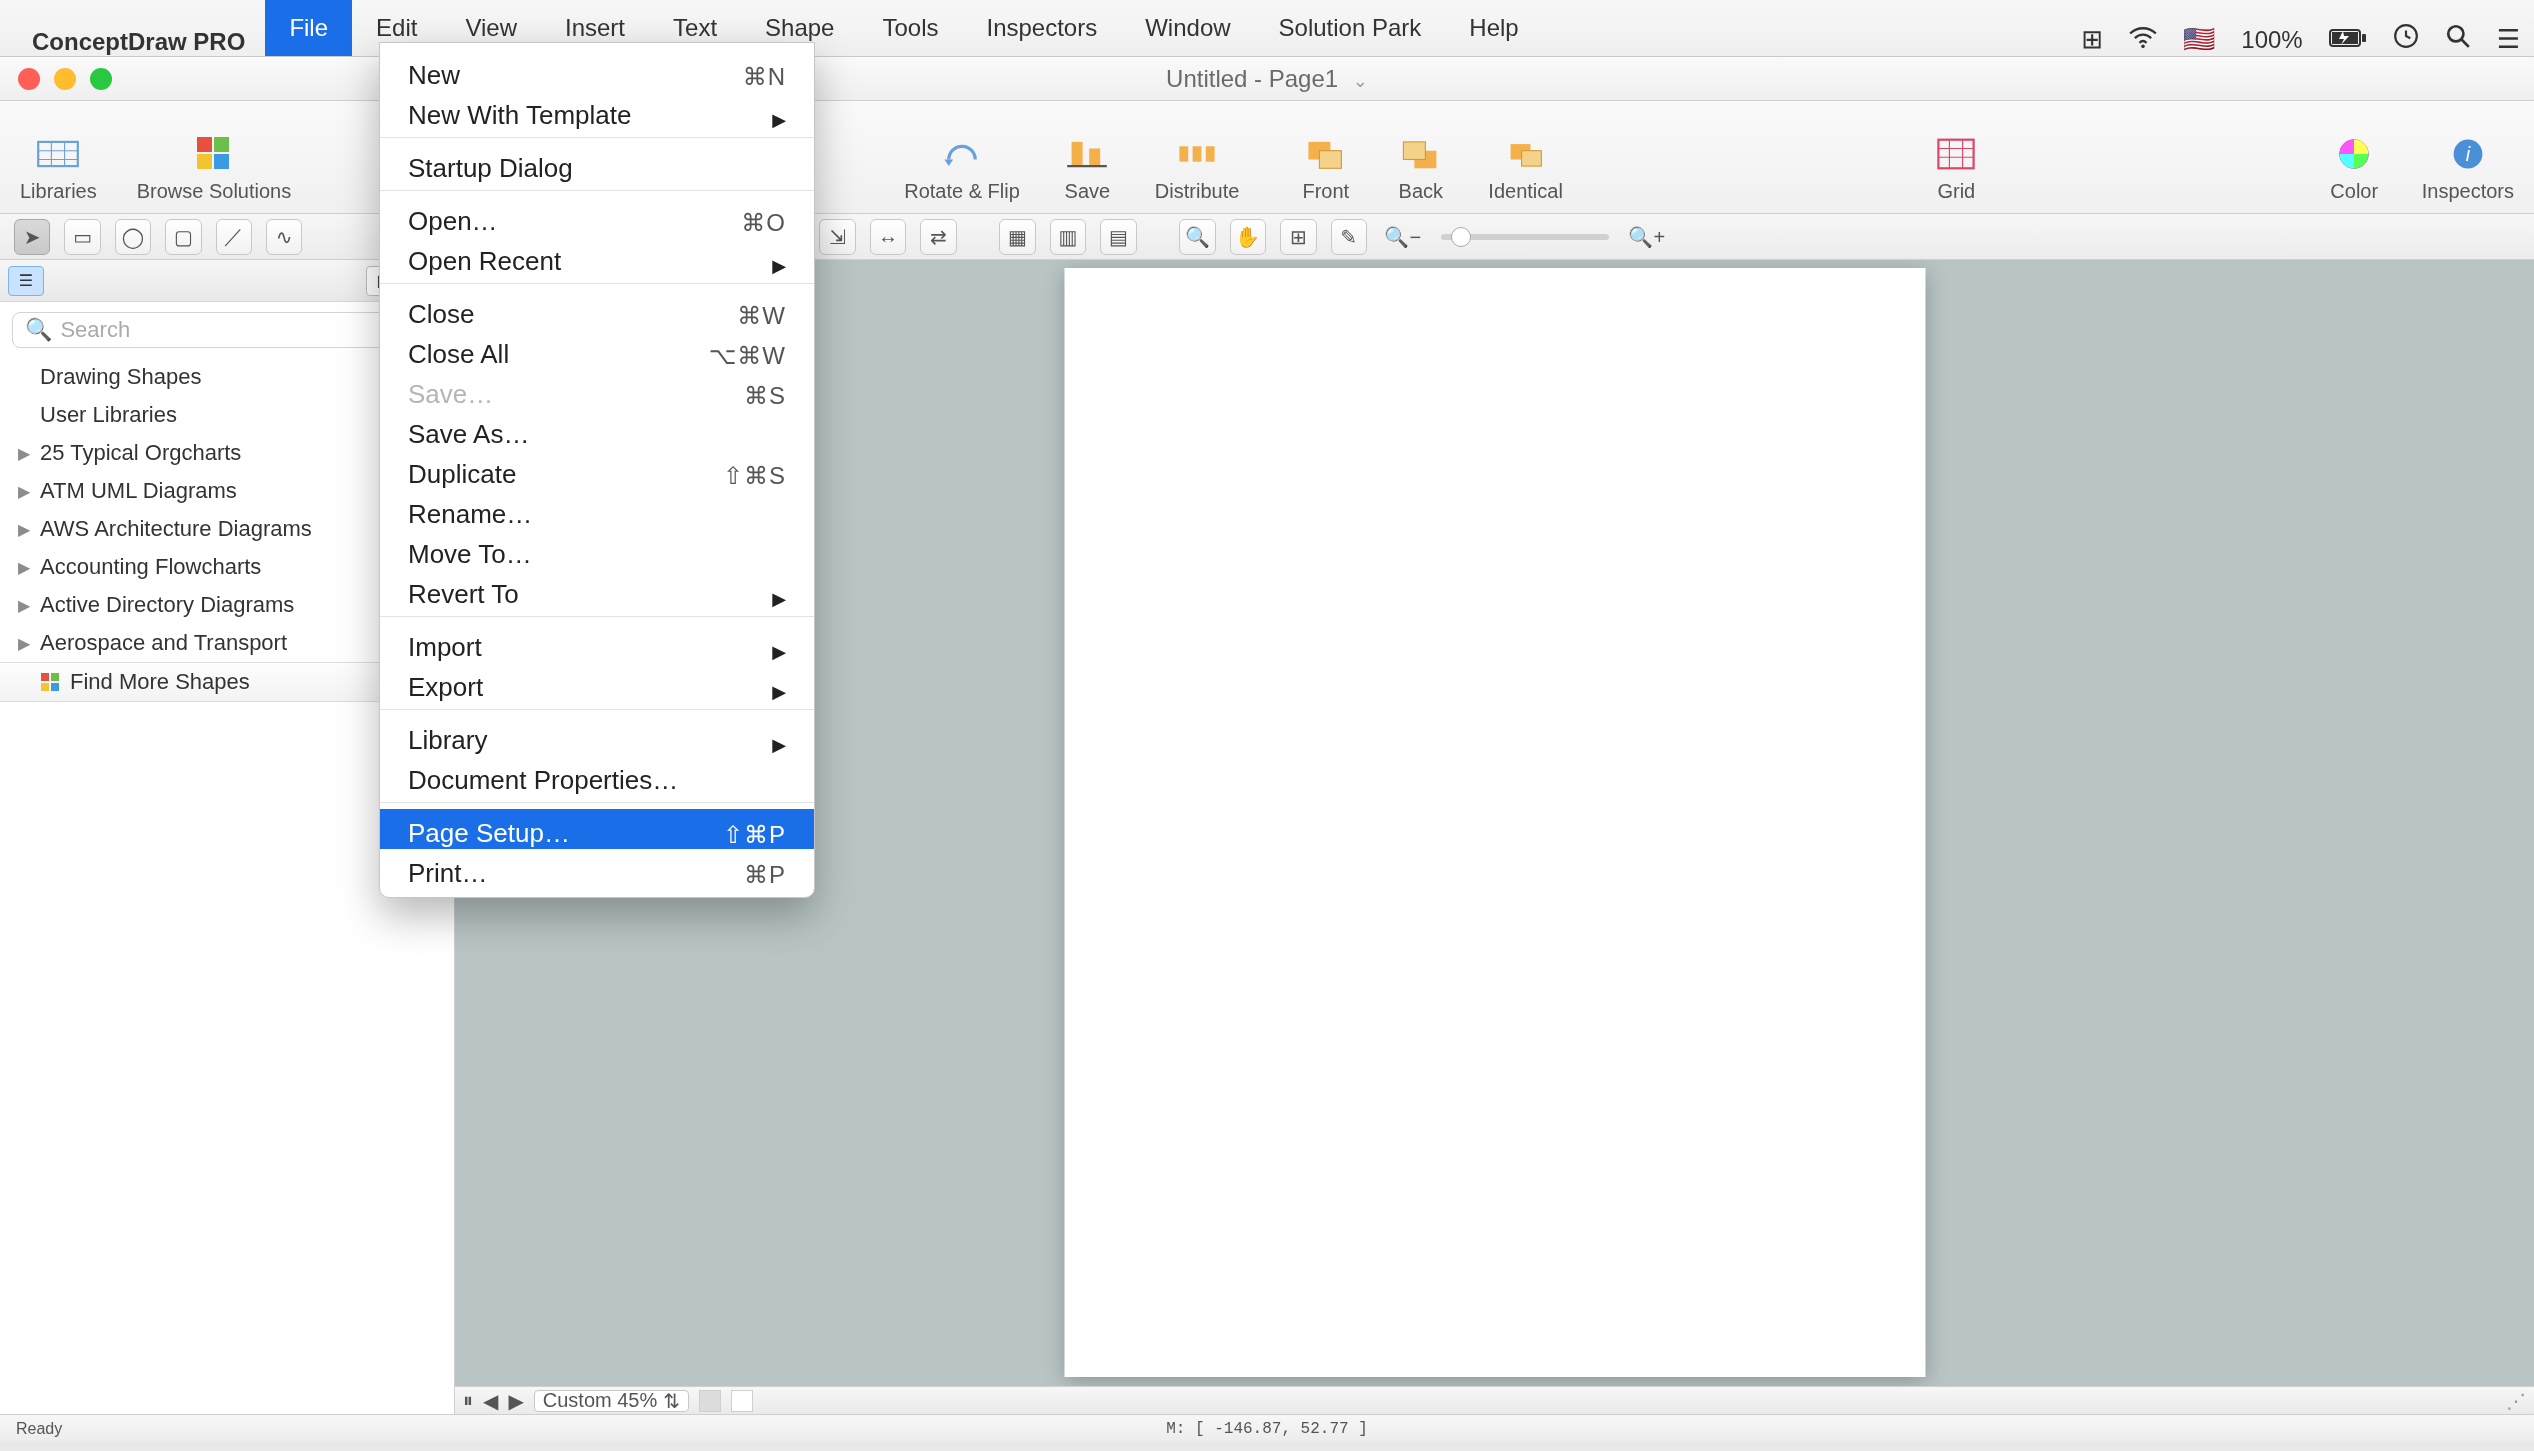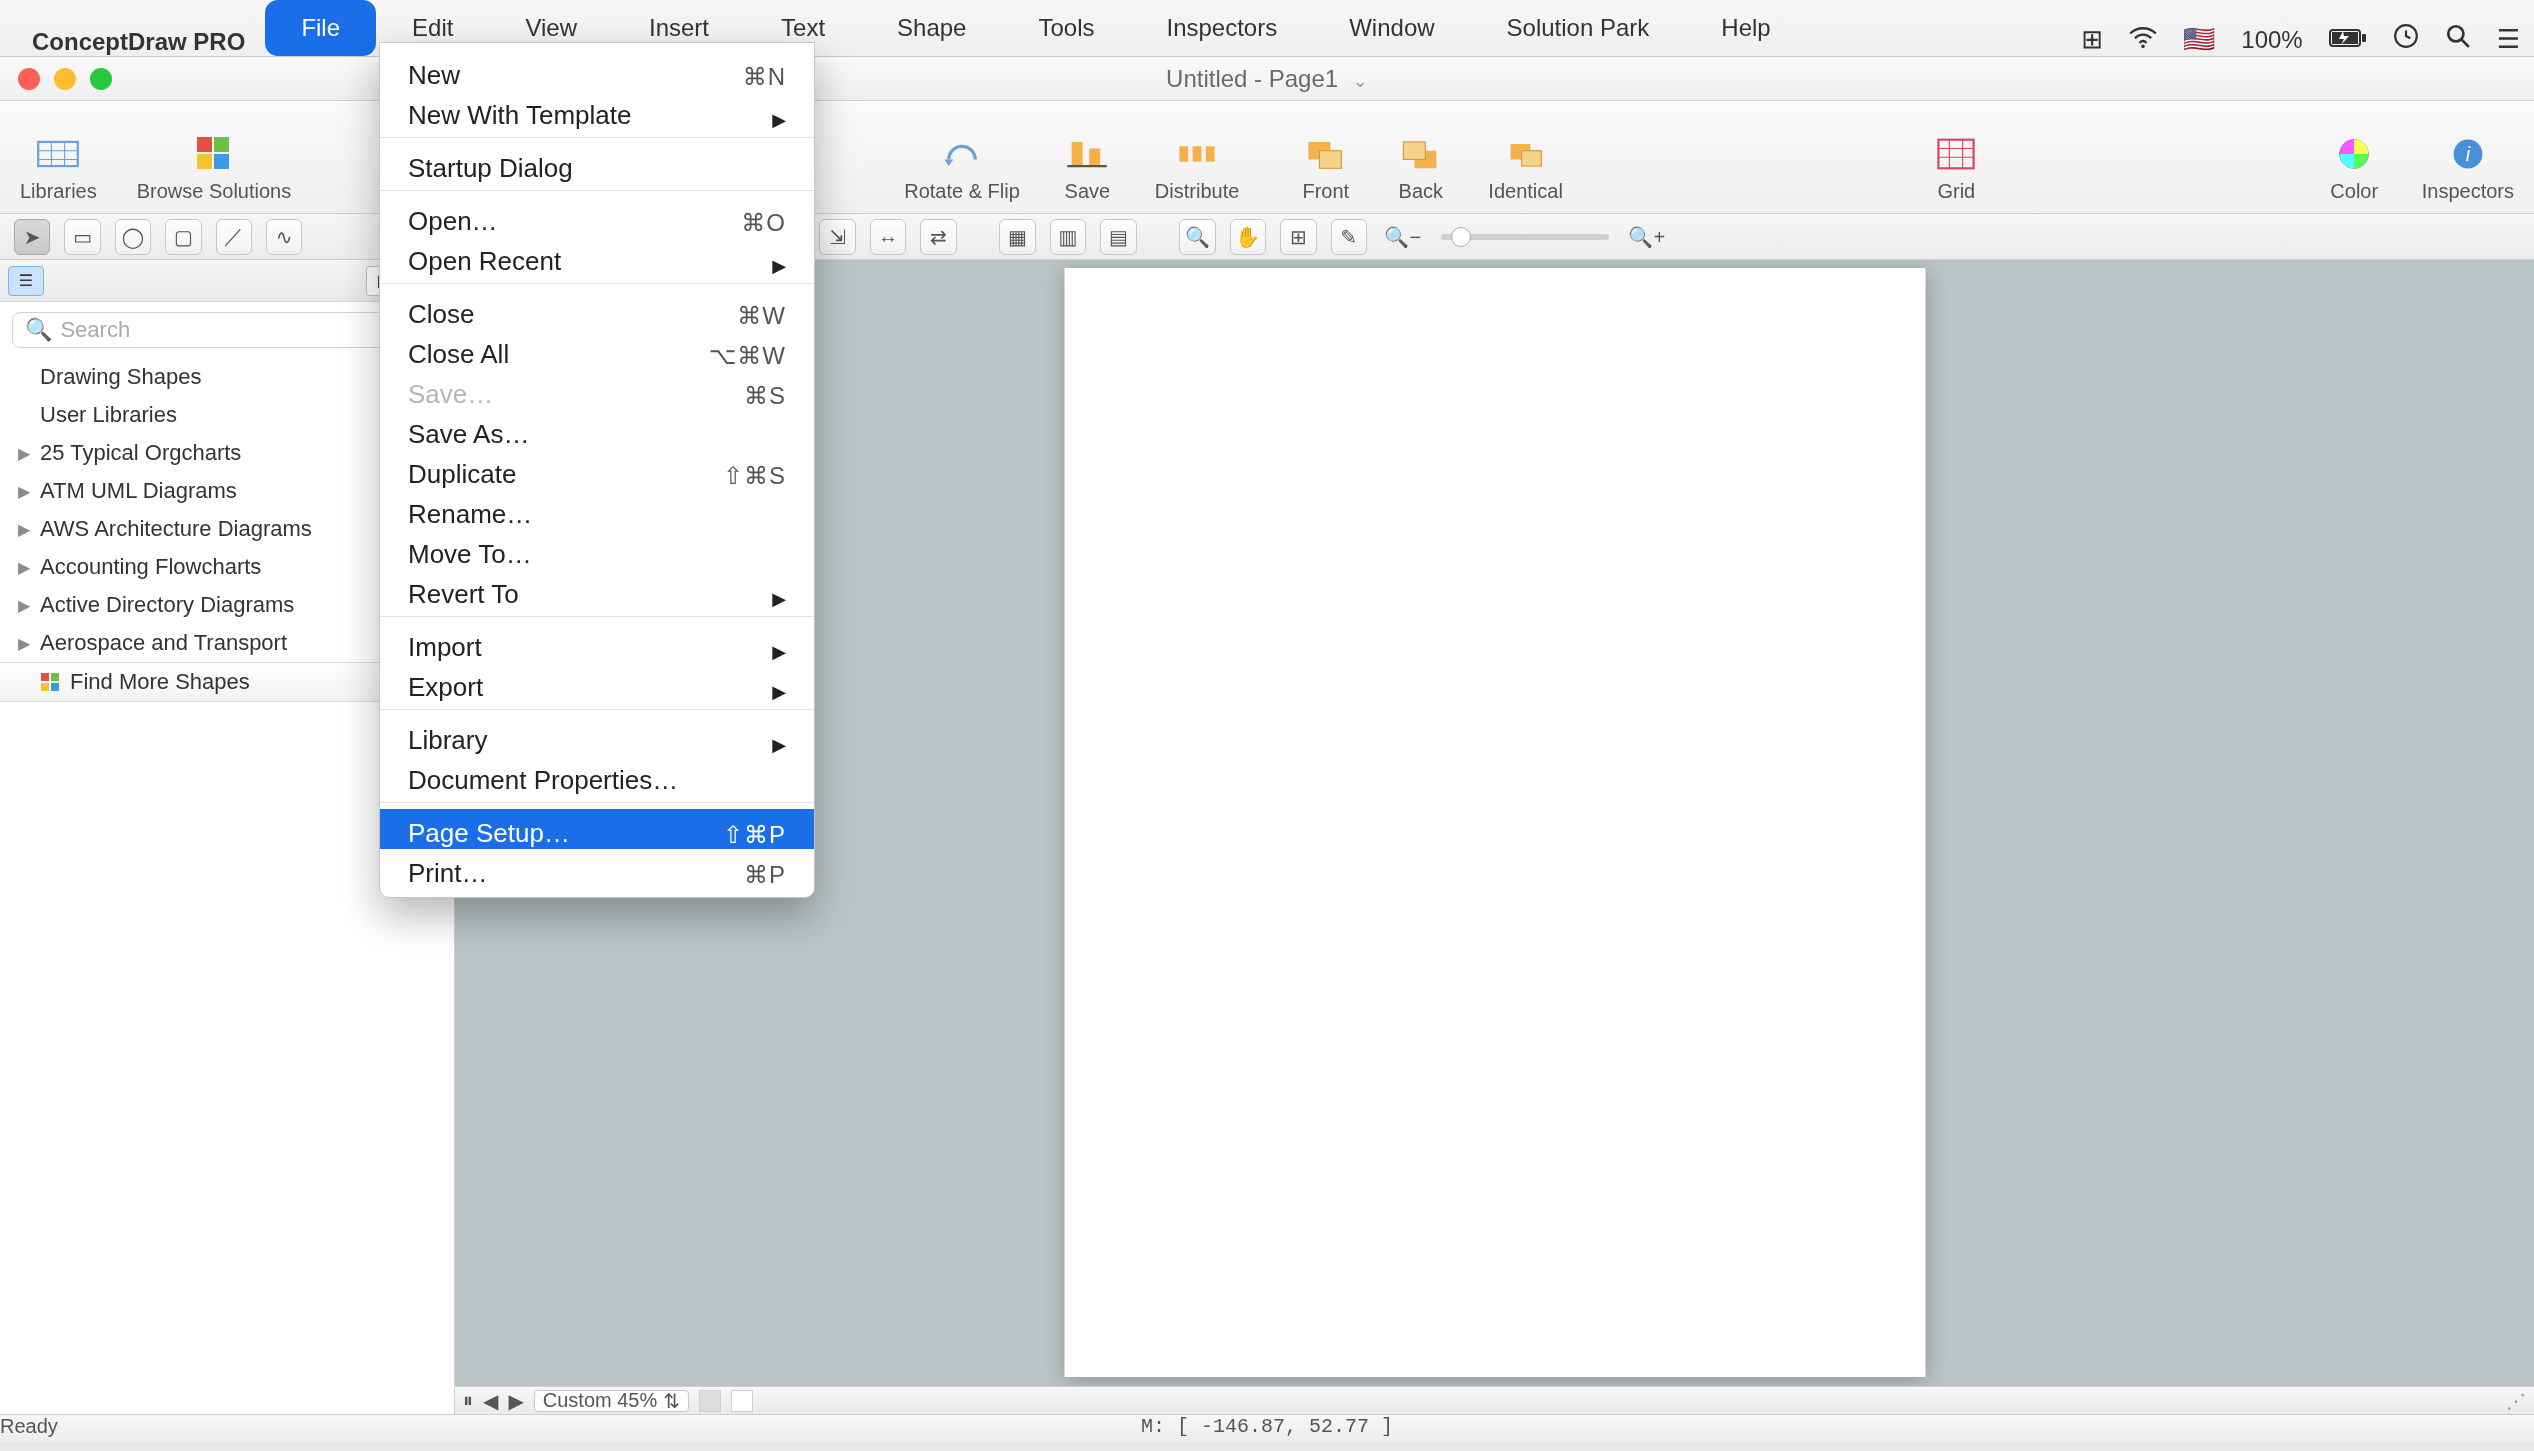--- a/index.html
+++ b/index.html
@@ -2,21 +2,21 @@
 <html><head>
 <meta charset="utf-8">
 <style>
 * { margin: 0; padding: 0; box-sizing: border-box; font-family: -apple-system, "Helvetica Neue", Arial, sans-serif; }
 body { width: 2534px; height: 1451px; background: #e8e8e8; overflow: hidden; font-size: 22px; color: #333; user-select: none; }
 
 
 .mac-menubar { height: 57px; background: linear-gradient(#f7f7f7,#efefef); display:flex; align-items:flex-end; padding:0 14px; font-size:24px; border-bottom:1px solid #c8c8c8;}
 .mac-menubar .apple { font-size:28px; margin-right:18px;}
 .mac-menubar .appname { font-weight:700; margin-right:20px;}
-.mac-menubar .menuitem { padding:0 36px; height:100%; display:flex; align-items:center;border-radius:13px; }
+.mac-menubar .menuitem { padding:0 24px; height:100%; display:flex; align-items:center; }
 .mac-menubar .menuitem.active { background:#1a6fe8; color:#fff; }
 .mac-menubar .right { margin-left:auto; display:flex; align-items:center; gap:26px; font-size:24px;}
 .mac-menubar .right .glyph{ font-size:26px;}
 
 
 .window-titlebar { height:44px; background:linear-gradient(#fafafa,#efefef); display:flex; align-items:center; border-bottom:1px solid #cfcfcf; position:relative;}
 .traffic { display:flex; gap:14px; padding-left:18px;}
 .traffic span{ width:22px; height:22px; border-radius:50%; display:block;}
 .tr-red{background:#ff5f57;} .tr-yel{background:#febc2e;} .tr-grn{background:#28c840;}
 .window-title { position:absolute; left:50%; transform:translateX(-50%); color:#6a6a6a; font-size:24px;}
@@ -56,21 +56,21 @@
 
 
 .canvas-wrap{ flex:1; background:#b9c5c5; position:relative; overflow:hidden;}
 .page{ position:absolute; left:50%; top:8px; transform:translateX(-50%); width:861px; height:1109px; background:#fff; box-shadow:0 4px 20px rgba(0,0,0,.25);}
 .hscroll{ position:absolute; bottom:0; left:0; right:0; height:28px; background:linear-gradient(#f7f7f7,#eaeaea); border-top:1px solid #cfcfcf; display:flex; align-items:center; padding:0 8px; gap:10px; font-size:20px; color:#555;}
 .hscroll .zbox{ border:1px solid #c8c8c8; border-radius:4px; padding:0 8px; height:22px; display:flex; align-items:center; gap:6px; background:#fff;}
 .hscroll .pagetab{ width:22px; height:22px; border:1px solid #cfcfcf; background:#fff;}
 .hscroll .pagetab.cur{ background:#dcdcdc;}
 
 
-.statusbar{ height:28px; background:linear-gradient(#f7f7f7,#ececec); border-top:1px solid #cfcfcf; display:flex; padding:0 0; font-size:20px; color:#555;}
+.statusbar{ height:28px; background:linear-gradient(#f7f7f7,#ececec); border-top:1px solid #cfcfcf; display:flex; align-items:center; padding:0 16px; font-size:16px; color:#555;}
 .statusbar .mid{ position:absolute; left:50%; transform:translateX(-50%);font-family:Liberation Mono, monospace;}
 
 
 .dropdown{ position:absolute; left:379px; top:42px; width:436px; background:#fff; border:1px solid #c6c6c6; border-radius:0 0 10px 10px; box-shadow:0 18px 40px rgba(0,0,0,.28); padding:8px 0; font-size:26px; z-index:1000;}
 .dropdown .drow{ height:40px; display:flex; align-items:flex-end; padding:0 28px; justify-content:space-between; color:#222;}
 .dropdown .drow.disabled{ color:#b5b5b5;gap:32px;}
 .dropdown .drow.sel{ background:#1a6fe8; color:#fff;}
 .dropdown .drow.sel .short{ color:#fff;}
 .dropdown hr{ border:none; border-top:1px solid #e2e2e2; margin:6px 0;}
 .dropdown .short{ color:#555; font-size:24px; letter-spacing:1px;}

